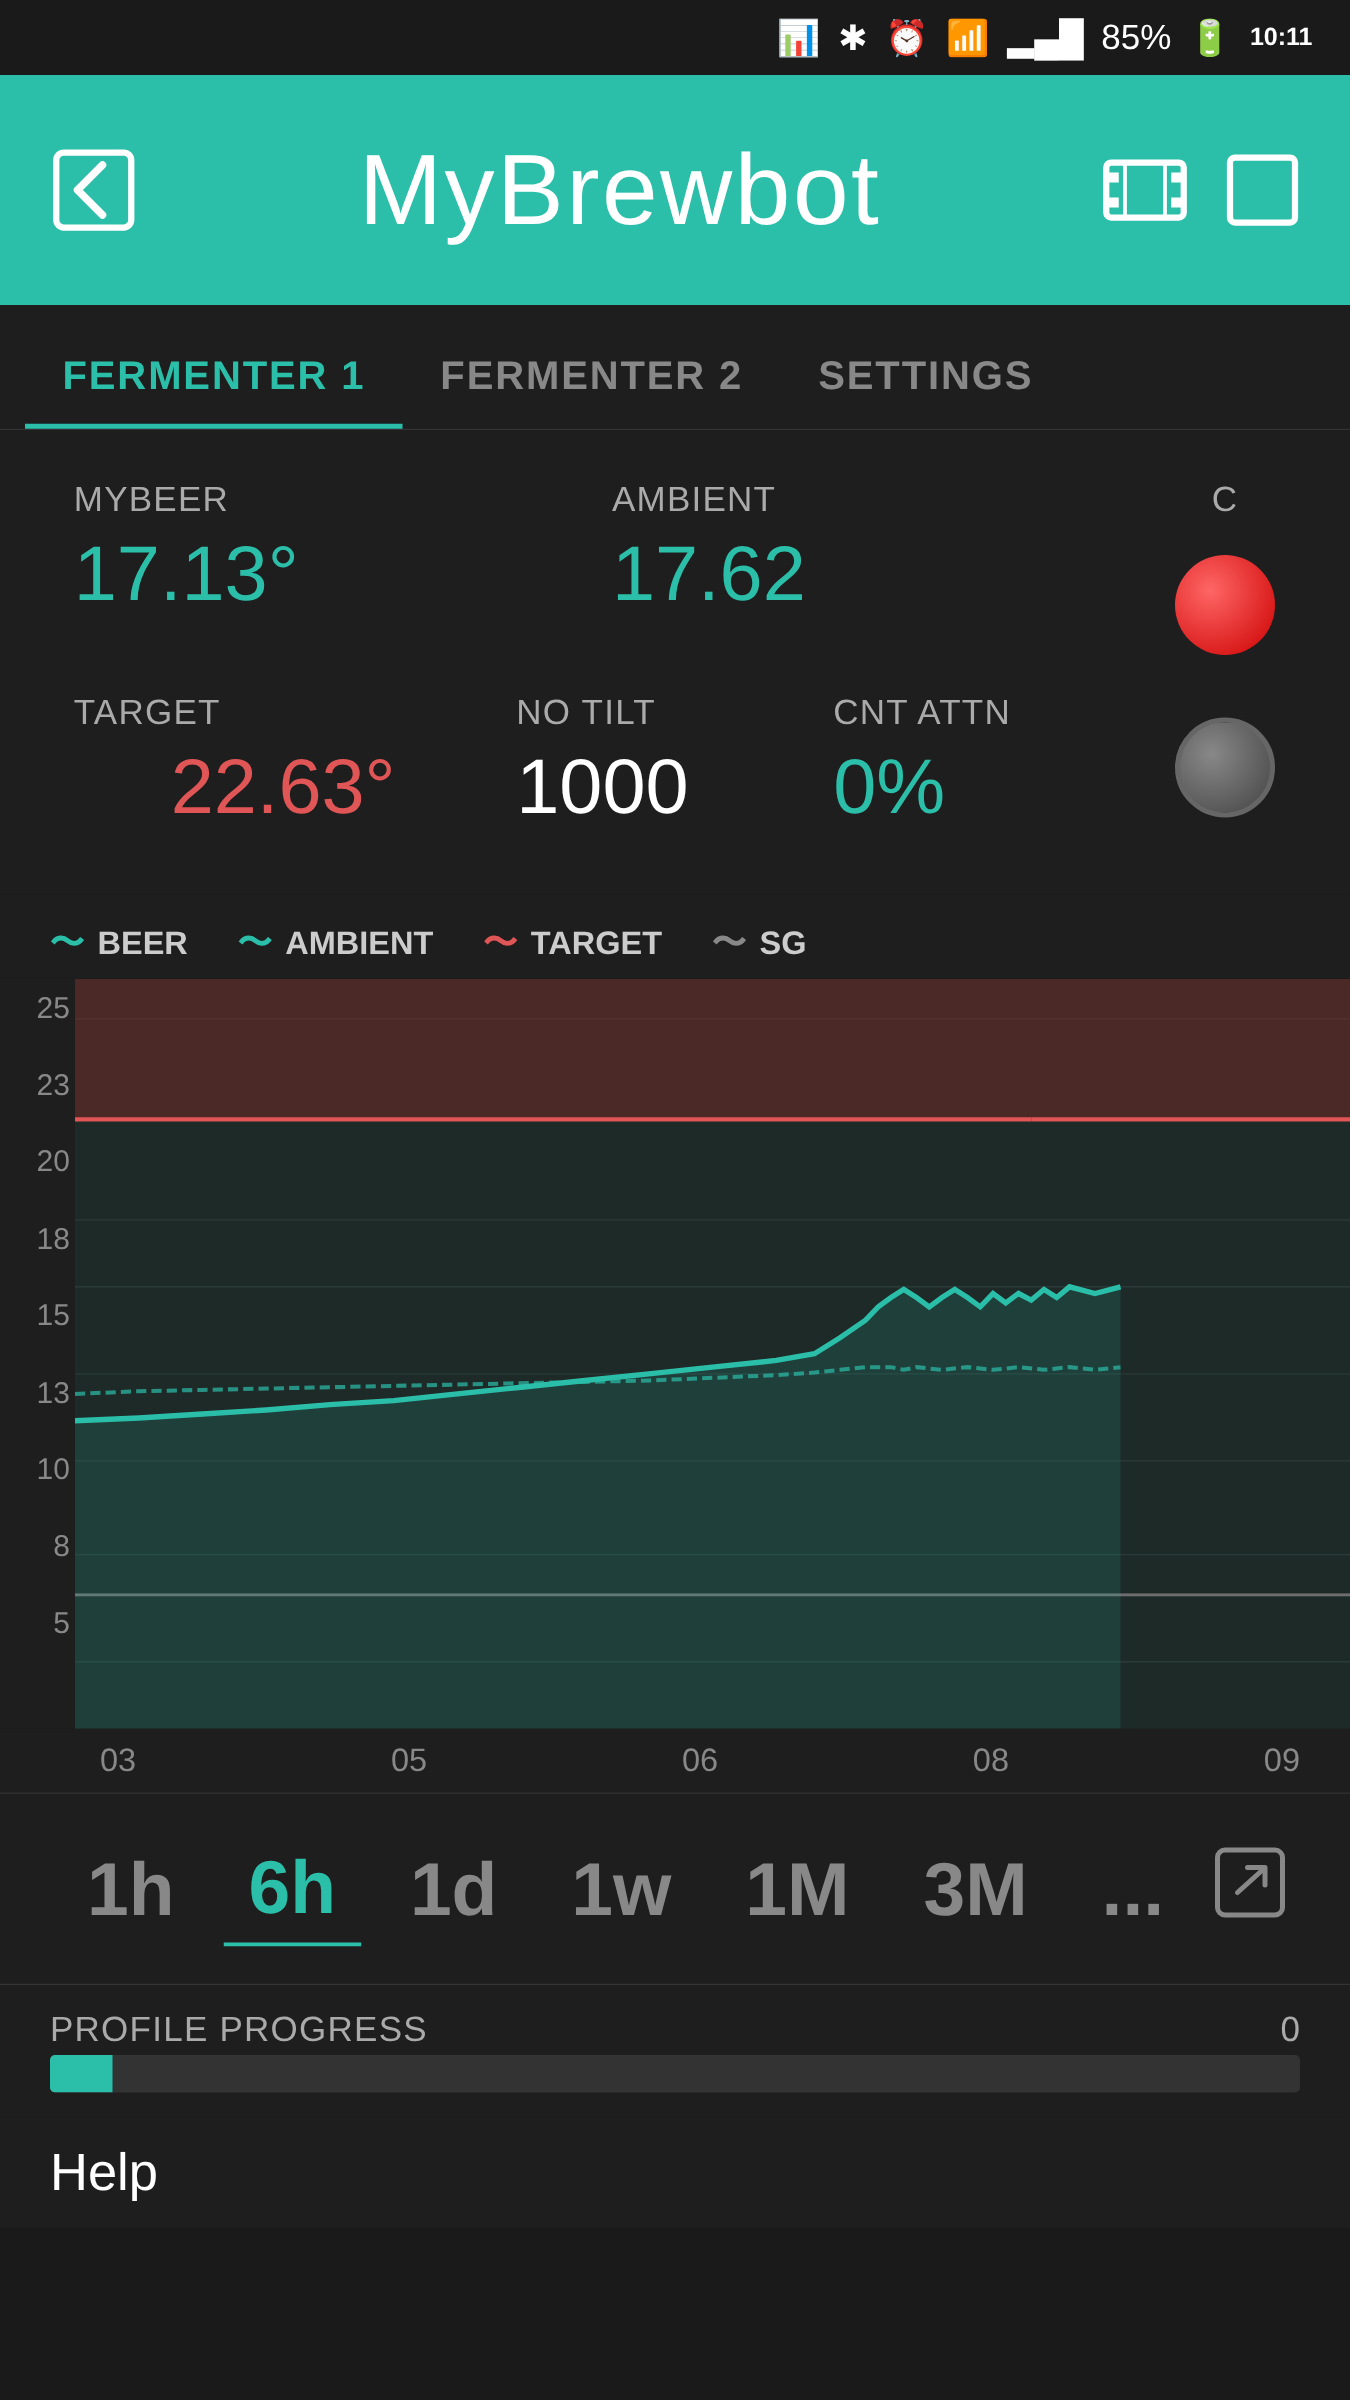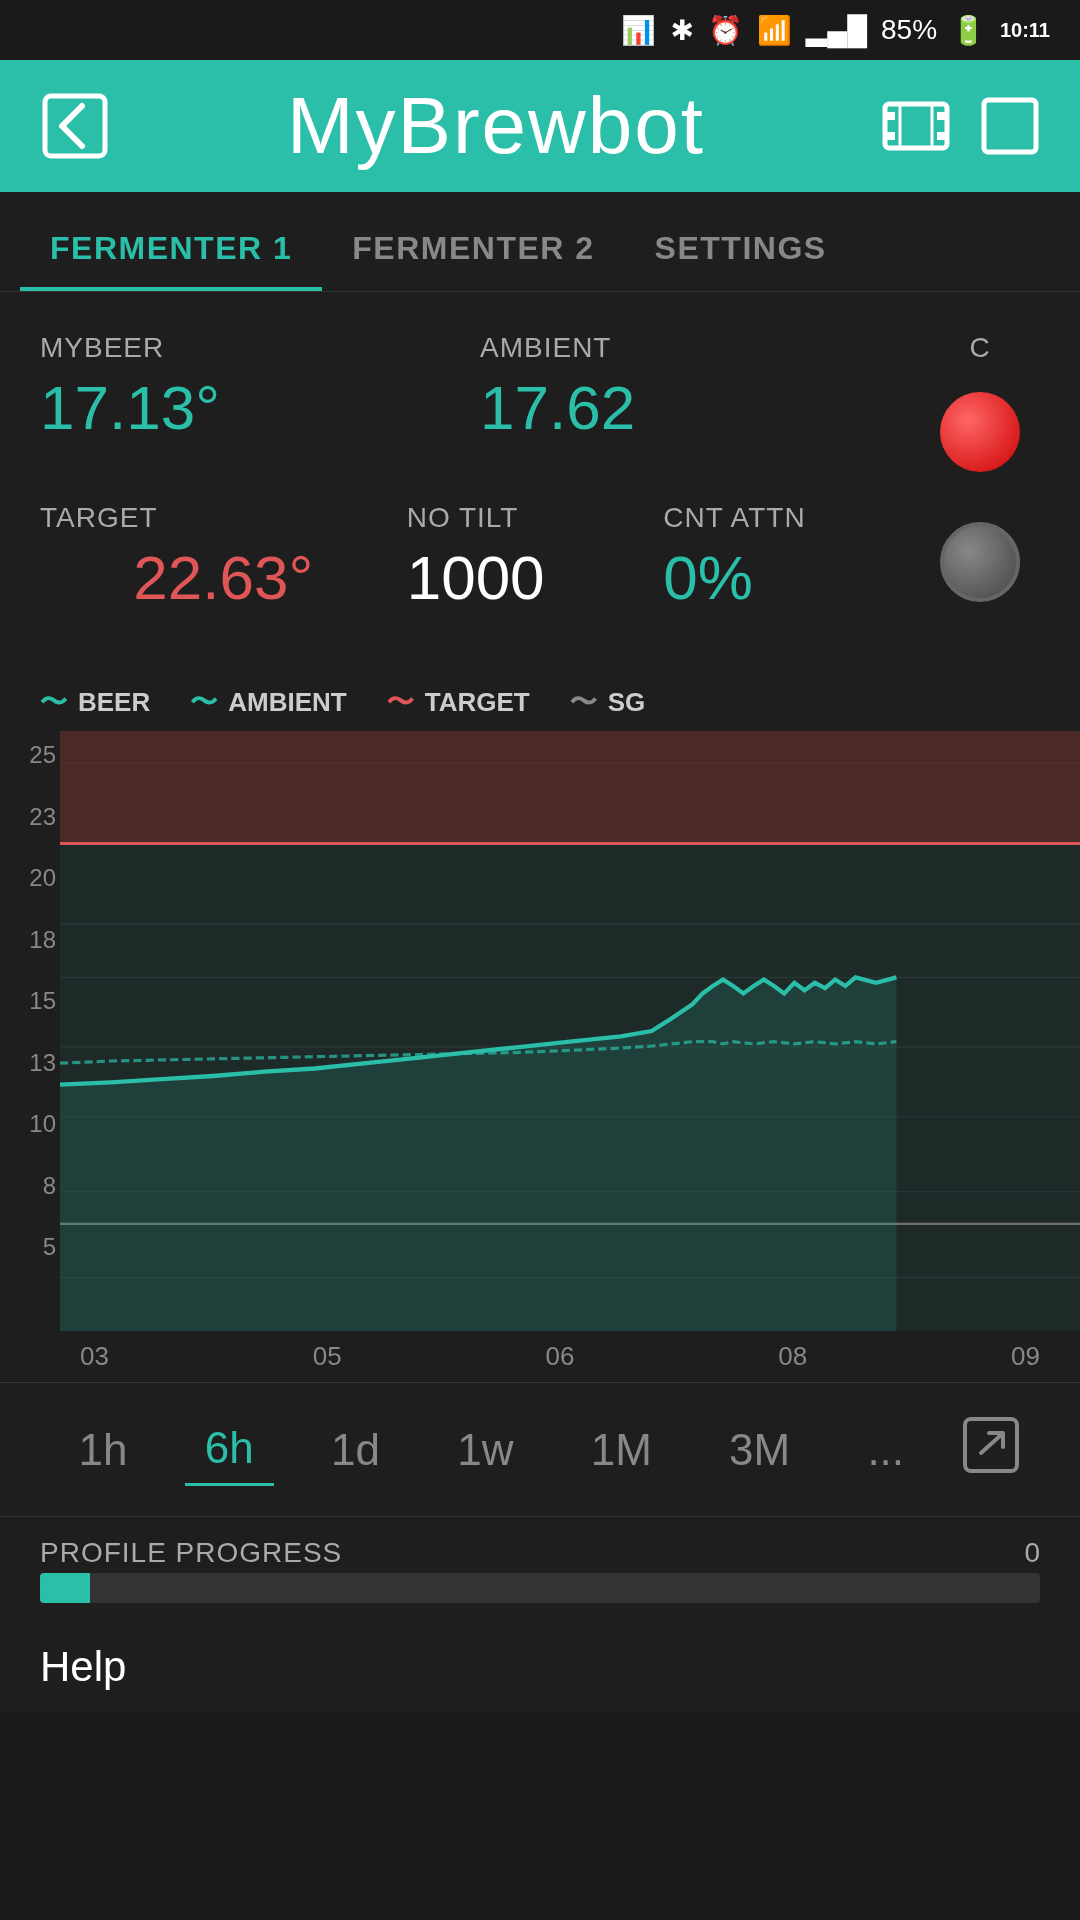--- a/index.html
+++ b/index.html
@@ -24,21 +24,21 @@
       font-size: 28px;
       color: #fff;
       gap: 18px;
     }
     .status-bar .time { font-weight: bold; font-size: 20px; }
     .status-bar .icons { display: flex; align-items: center; gap: 14px; }
 
     
     .app-bar {
       background: #2bbfaa;
-      height: 132px;
+      height: 184px;
       display: flex;
       align-items: center;
       justify-content: space-between;
       padding: 0 40px;
     }
     .app-bar-title {
       font-size: 80px;
       font-weight: 300;
       color: #fff;
       letter-spacing: 2px;
@@ -86,20 +86,21 @@
       padding: 40px 40px 20px 40px;
     }
 
     .data-row {
       display: flex;
       align-items: flex-start;
       margin-bottom: 30px;
     }
     .data-cell {
       flex: 1;
+      margin-left: 19px;
     }
     .data-cell.narrow { flex: 0.7; }
     .data-cell.icon-cell {
       flex: 0 0 120px;
       display: flex;
       flex-direction: column;
       align-items: center;
       justify-content: center;
     }
     .data-label {
@@ -195,22 +196,22 @@
     
     .time-range {
       display: flex;
       align-items: center;
       justify-content: space-around;
       padding: 30px 40px;
       background: #1e1e1e;
       border-top: 1px solid #333;
     }
     .time-btn {
-      font-size: 44px;
-      font-weight: 400;
+      font-size: 60px;
+      font-weight: 700;
       color: #888;
       cursor: pointer;
       padding: 10px 20px;
     }
     .time-btn.active {
       color: #2bbfaa;
       border-bottom: 3px solid #2bbfaa;
     }
     .time-btn-icon {
       font-size: 44px;

